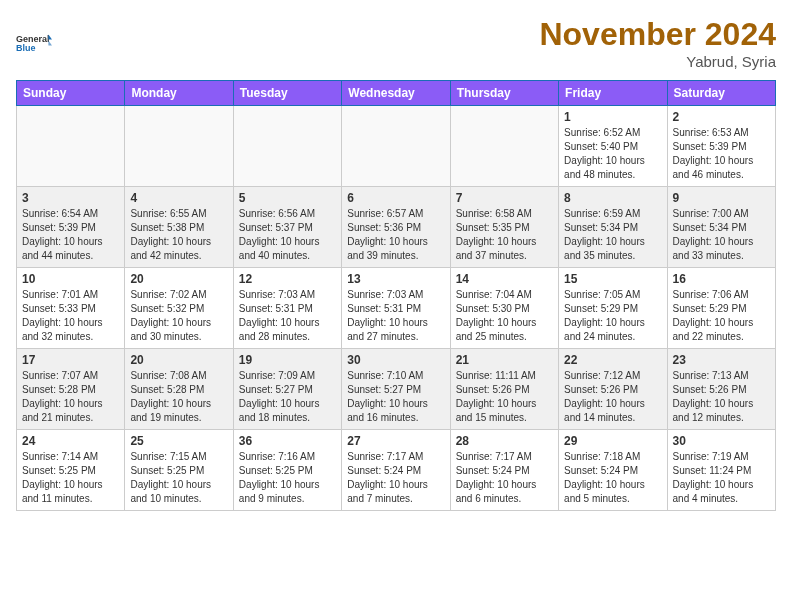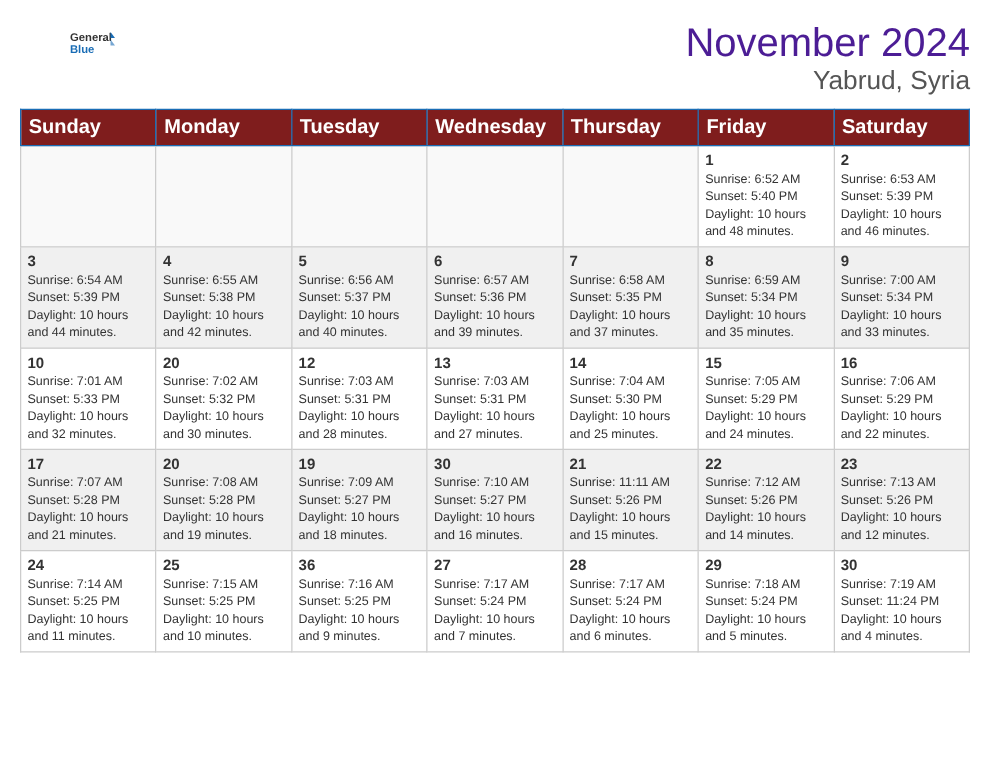--- a/index.html
+++ b/index.html
@@ -6,50 +6,49 @@
     body {
       font-family: Arial, sans-serif;
       background: #fff;
       width: 792px;
       min-height: 612px;
       padding: 16px;
     }
     .header {
       display: flex;
       justify-content: space-between;
-      align-items: flex-start;
+      align-items: center;
       margin-bottom: 10px;
-      margin-left: 40px;
     }
     .logo {
       display: flex;
       align-items: center;
       gap: 4px;
     }
     .title-block { text-align: right; }
     .month-title {
       font-size: 32px;
-      font-weight: normal;
-      color: #4c1d95;
+      font-weight: bold;
+      color: #a16207;
     }
     .location {
-      font-size: 21px;
+      font-size: 15px;
       color: #555;
     }
     table {
       width: 100%;
       border-collapse: collapse;
       table-layout: fixed;
     }
     th {
-      background-color: #7f1d1d;
+      background-color: #8b5cf6;
       color: #fff;
       text-align: left;
       padding: 5px 6px;
-      font-size: 16px;
+      font-size: 12px;
       font-weight: bold;
       border: 1px solid #1a6db5;
     }
     td {
       border: 1px solid #ccc;
       vertical-align: top;
       padding: 4px 5px;
       font-size: 10px;
       color: #333;
       height: 80px;

